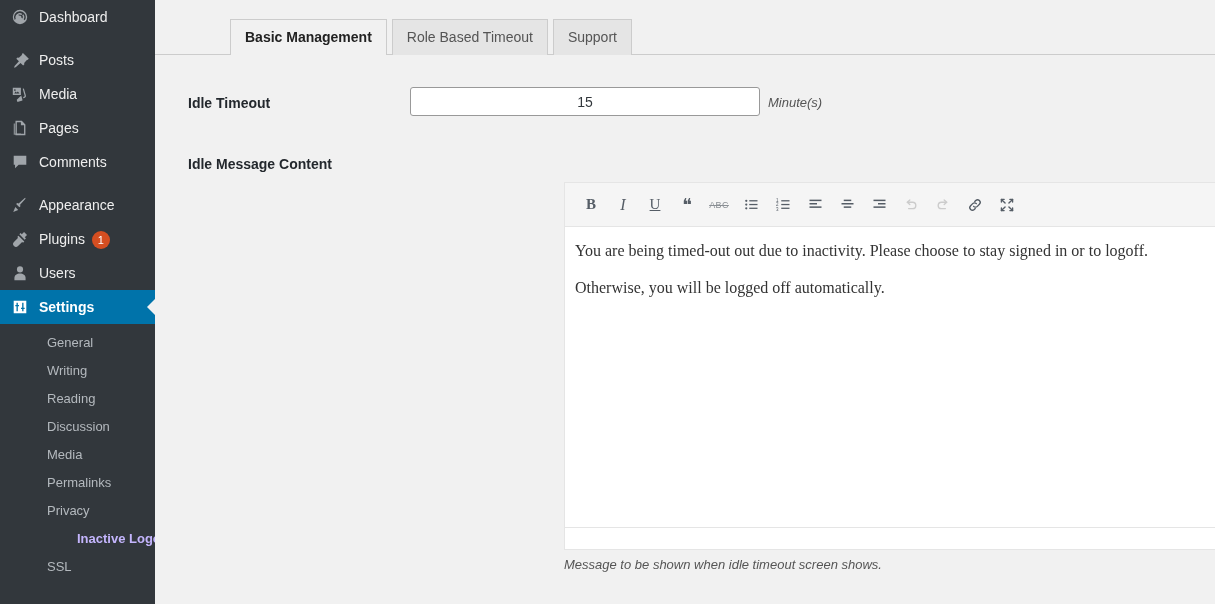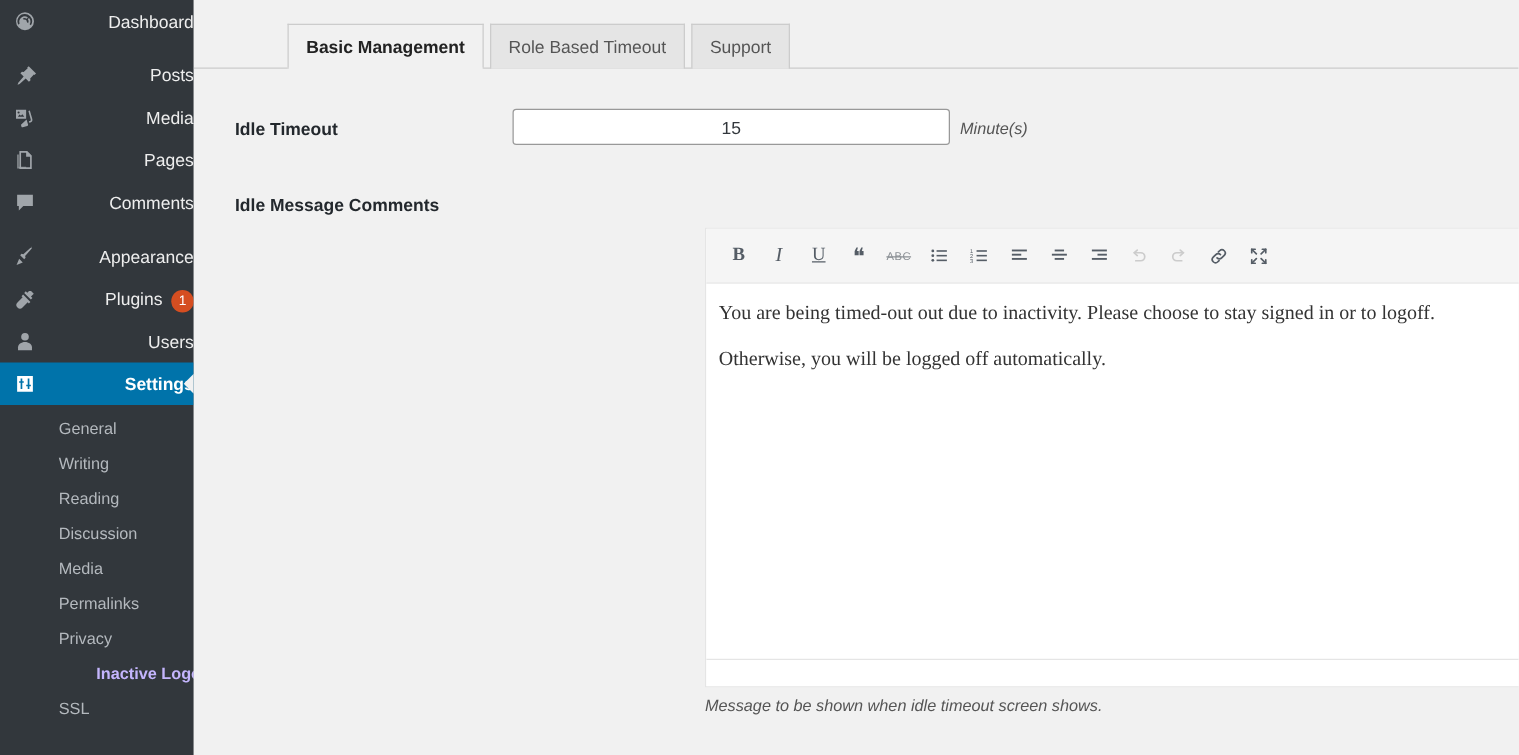--- a/index.html
+++ b/index.html
@@ -31,21 +31,21 @@
     white-space: nowrap;
   }
   .menu-item .mi-icon {
     width: 20px; height: 20px;
     margin-right: 9px;
     flex: 0 0 20px;
     display: flex; align-items: center; justify-content: center;
     color: #a0a5aa;
   }
   .menu-item .mi-icon svg { display: block; }
-  .menu-item .mi-label { flex: 1 1 auto; text-align: right; }
+  .menu-item .mi-label { flex: 1 1 auto; }
   .menu-item.active {
     background: #0073aa;
     color: #fff;
     font-weight: bold;
   }
   .menu-item.active .mi-icon { color: #fff; }
   .menu-item.active::after {
     content: "";
     position: absolute; right: 0; top: 50%;
     margin-top: -8px;
@@ -320,21 +320,21 @@
         </div>
     </div>
 
     <div class="form-row" id="row-timeout">
       <span class="form-label">Idle Timeout</span>
       <input id="idle-timeout-input" type="text" value="15" style="">
       <span id="minutes-suffix">Minute(s)</span>
     </div>
 
     <div class="form-row" id="row-message">
-      <span class="form-label">Idle Message Comments</span>
+      <span class="form-label">Idle Message Content</span>
     </div>
 
     <div id="editor">
       <div id="editor-toolbar">
           <div class="tb-btn tb-bold">B</div>
           <div class="tb-btn tb-italic">I</div>
           <div class="tb-btn tb-underline">U</div>
           <div class="tb-btn tb-quote">❝</div>
           <div class="tb-btn tb-strike">ABC</div>
           <div class="tb-btn tb-ul">

